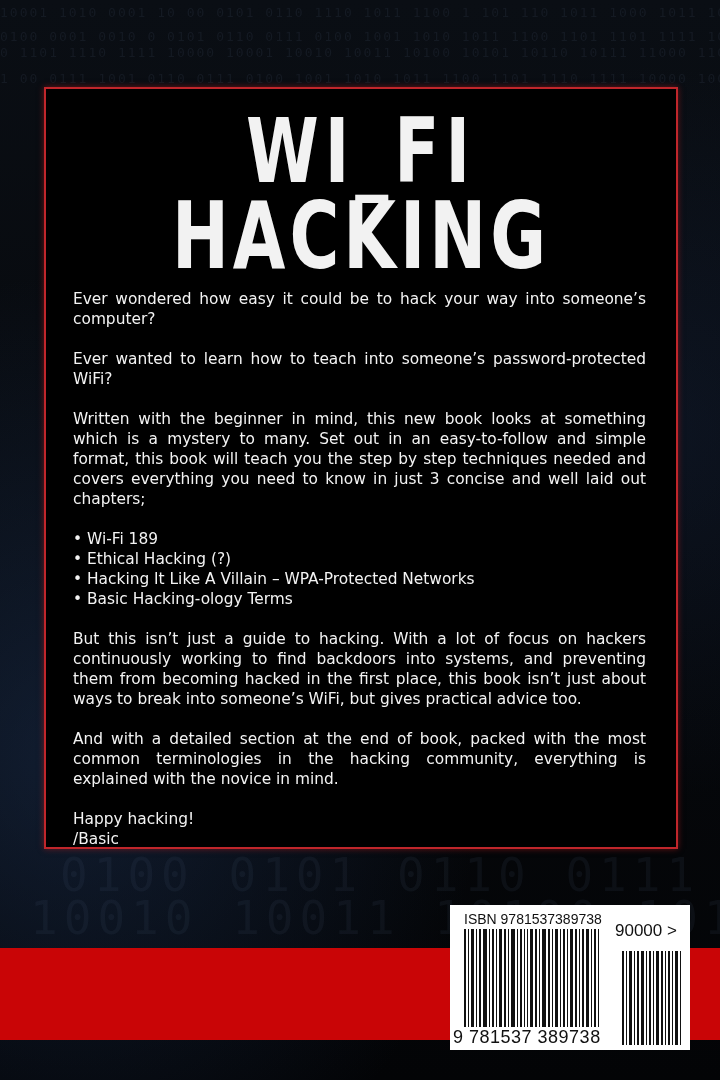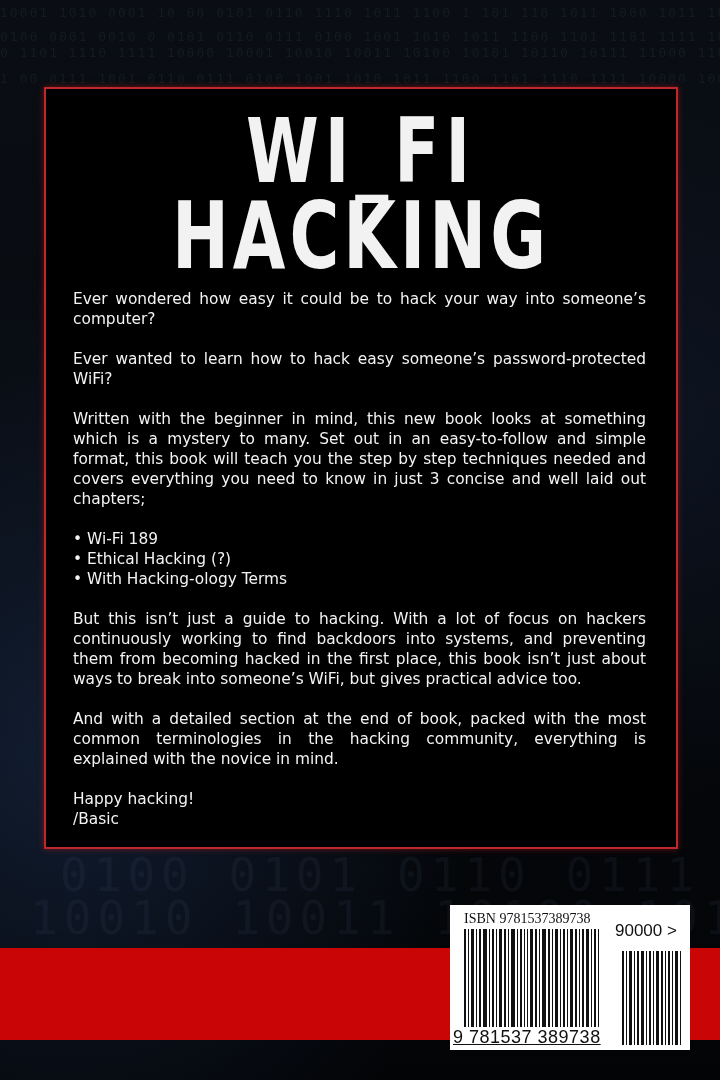--- a/index.html
+++ b/index.html
@@ -46,22 +46,22 @@
     .body-text li::before { content: "•"; position: absolute; left: 0; }
     .body-text .last { text-align: left; }
     .red-band {
       position: absolute; left: 0; right: 0; top: 948px; height: 92px;
       background: #c90506;
     }
     .barcode-box {
       position: absolute; left: 450px; top: 905px; width: 240px; height: 145px;
       background: #fff;
     }
-    .isbn-label { position: absolute; left: 14px; top: 6px; font-family: Liberation Serif, serif; font-size: 14px; color: #111; }
-    .isbn-num { position: absolute; left: 2px; bottom: 2px; font-family: "Liberation Sans", sans-serif; font-size: 18px; color: #111; letter-spacing: 0.5px; background: #fff; padding: 0 1px; text-decoration: underline; }
+    .isbn-label { position: absolute; left: 14px; top: 6px; font-family: Liberation Sans, sans-serif; font-size: 14px; color: #111; }
+    .isbn-num { position: absolute; left: 2px; bottom: 2px; font-family: "Liberation Sans", sans-serif; font-size: 18px; color: #111; letter-spacing: 0.5px; background: #fff; padding: 0 1px; }
     .price { position: absolute; left: 165px; top: 16px; font-family: "Liberation Sans", sans-serif; font-size: 17px; color: #111; }
     .bars { position: absolute; display: flex; align-items: stretch; }
     .bars span { display: block; background: #111; }
   </style>
 </head>
 <body>
 
 <div class="bg"></div>
 
 <div class="binary small" style="top:4px">10001 1010 0001 10 00 0101 0110 1110 1011 1100 1 101 110 1011 1000 1011 1000 110</div>
@@ -70,26 +70,27 @@
 <div class="binary small" style="top:70px">1 00 0111 1001 0110 0111 0100 1001 1010 1011 1100 1101 1110 1111 10000 10001 1</div>
 <div class="binary big" style="top:850px; left:60px">0100 0101 0110 0111</div>
 <div class="binary big" style="top:893px; left:30px">10010 10011 10100 10101</div>
 
 <div class="panel">
   <div class="title l1">WI_FI</div>
   <div class="title l2">HACKING</div>
 
   <div class="body-text">
     <p>Ever wondered how easy it could be to hack your way into someone’s computer?</p>
-    <p>Ever wanted to learn how to hack easy someone’s password-protected WiFi?</p>
+    <p>Ever wanted to learn how to teach into someone’s password-protected WiFi?</p>
     <p>Written with the beginner in mind, this new book looks at something which is a mystery to many. Set out in an easy-to-follow and simple format, this book will teach you the step by step techniques needed and covers everything you need to know in just 3 concise and well laid out chapters;</p>
     <ul>
       <li>Wi-Fi 189</li>
       <li>Ethical Hacking (?)</li>
-      <li>With Hacking-ology Terms</li>
+      <li>Hacking It Like A Villain – WPA-Protected Networks</li>
+      <li>Basic Hacking-ology Terms</li>
     </ul>
     <p>But this isn’t just a guide to hacking. With a lot of focus on hackers continuously working to find backdoors into systems, and preventing them from becoming hacked in the first place, this book isn’t just about ways to break into someone’s WiFi, but gives practical advice too.</p>
     <p>And with a detailed section at the end of book, packed with the most common terminologies in the hacking community, everything is explained with the novice in mind.</p>
     <div class="last">Happy hacking!</div>
     <div class="last">/Basic</div>
   </div>
 </div>
 
 <div class="red-band"></div>
 

